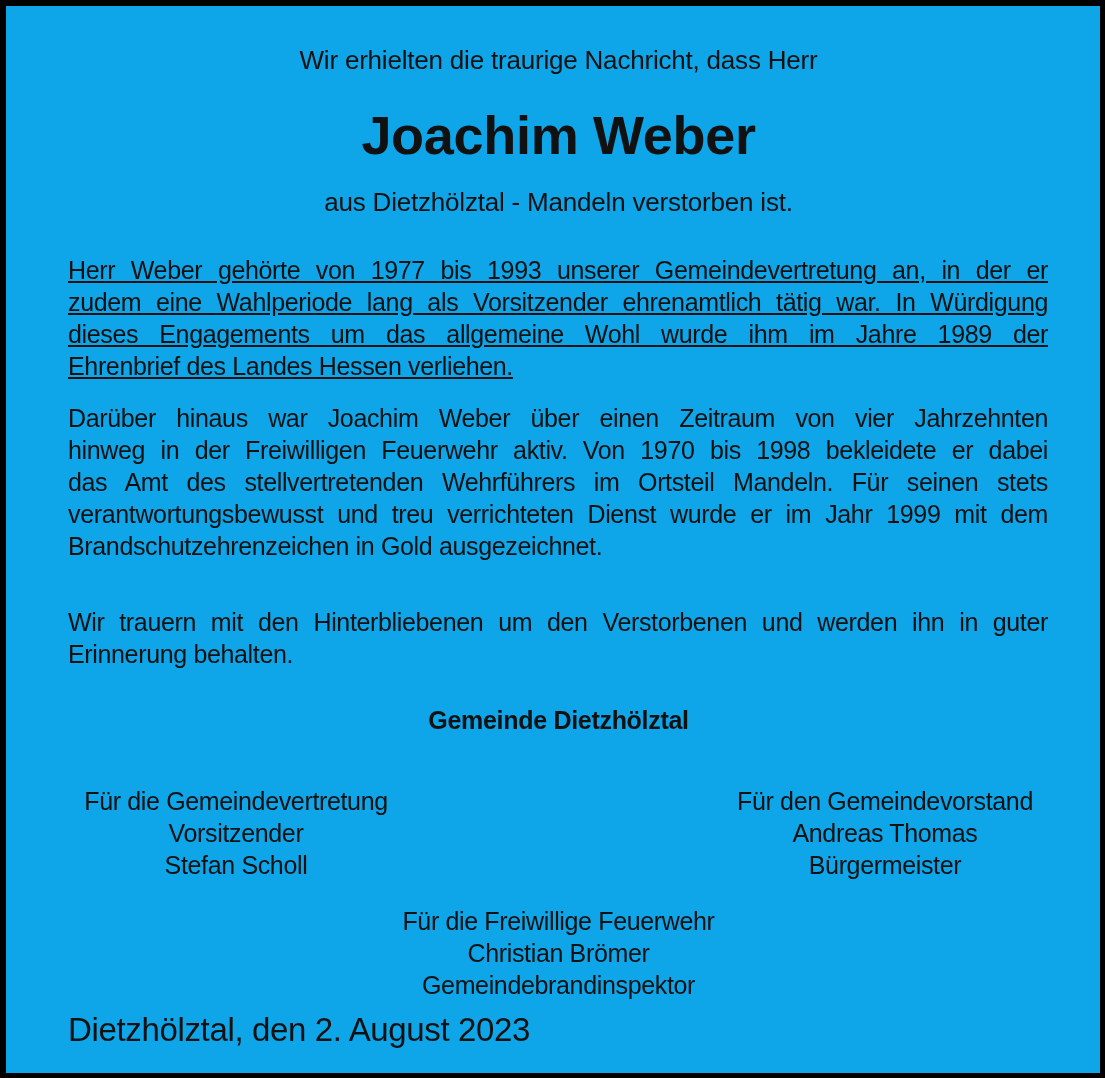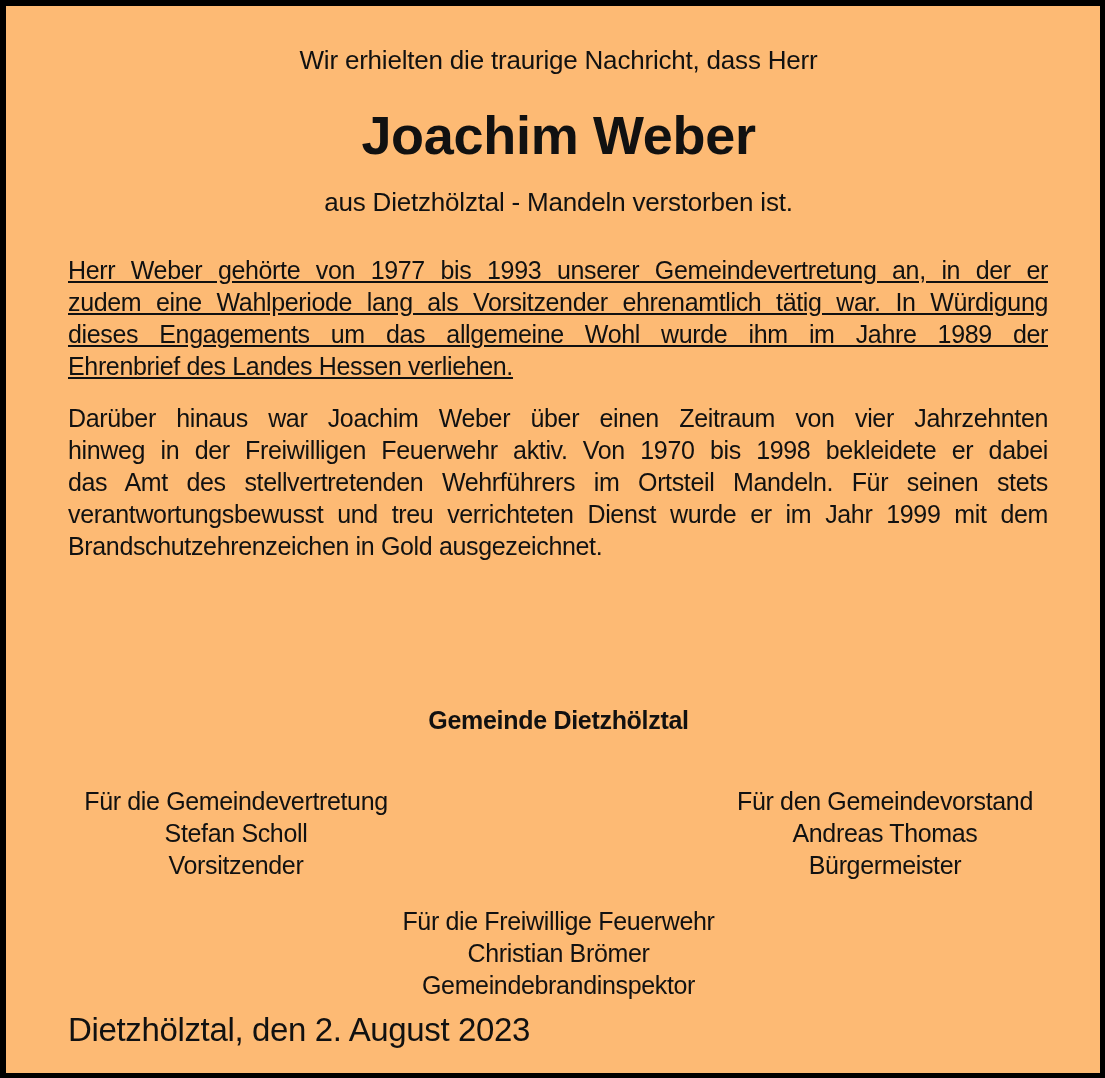--- a/index.html
+++ b/index.html
@@ -15,21 +15,21 @@
     }
     .frame {
       position: absolute;
       left: 0; top: 0;
       width: 1105px;
       height: 1078px;
       border-top: 6px solid #000;
       border-left: 6px solid #000;
       border-right: 5px solid #000;
       border-bottom: 5px solid #000;
-      background: #fdba74;
+      background: #0ea5e9;
     }
     .center-line {
       position: absolute;
       left: 0;
       width: 1105px;
       text-align: center;
       white-space: nowrap;
     }
     .intro {
       top: 38px;
@@ -124,27 +124,31 @@
   </div>
 
   <div class="para p2">
     <span class="ln">Darüber hinaus war Joachim Weber über einen Zeitraum von vier Jahrzehnten</span>
     <span class="ln">hinweg in der Freiwilligen Feuerwehr aktiv. Von 1970 bis 1998 bekleidete er dabei</span>
     <span class="ln">das Amt des stellvertretenden Wehrführers im Ortsteil Mandeln. Für seinen stets</span>
     <span class="ln">verantwortungsbewusst und treu verrichteten Dienst wurde er im Jahr 1999 mit dem</span>
     <span class="ln last">Brandschutzehrenzeichen in Gold ausgezeichnet.</span>
   </div>
 
+  <div class="para p3">
+    <span class="ln">Wir trauern mit den Hinterbliebenen um den Verstorbenen und werden ihn in guter</span>
+    <span class="ln last">Erinnerung behalten.</span>
+  </div>
 
   <div class="center-line org">Gemeinde Dietzhölztal</div>
 
   <div class="sig sig-left">
     <span>Für die Gemeindevertretung</span>
+    <span>Vorsitzender</span>
     <span>Stefan Scholl</span>
-    <span>Vorsitzender</span>
   </div>
 
   <div class="sig sig-right">
     <span>Für den Gemeindevorstand</span>
     <span>Andreas Thomas</span>
     <span>Bürgermeister</span>
   </div>
 
   <div class="sig sig-center">
     <span>Für die Freiwillige Feuerwehr</span>

